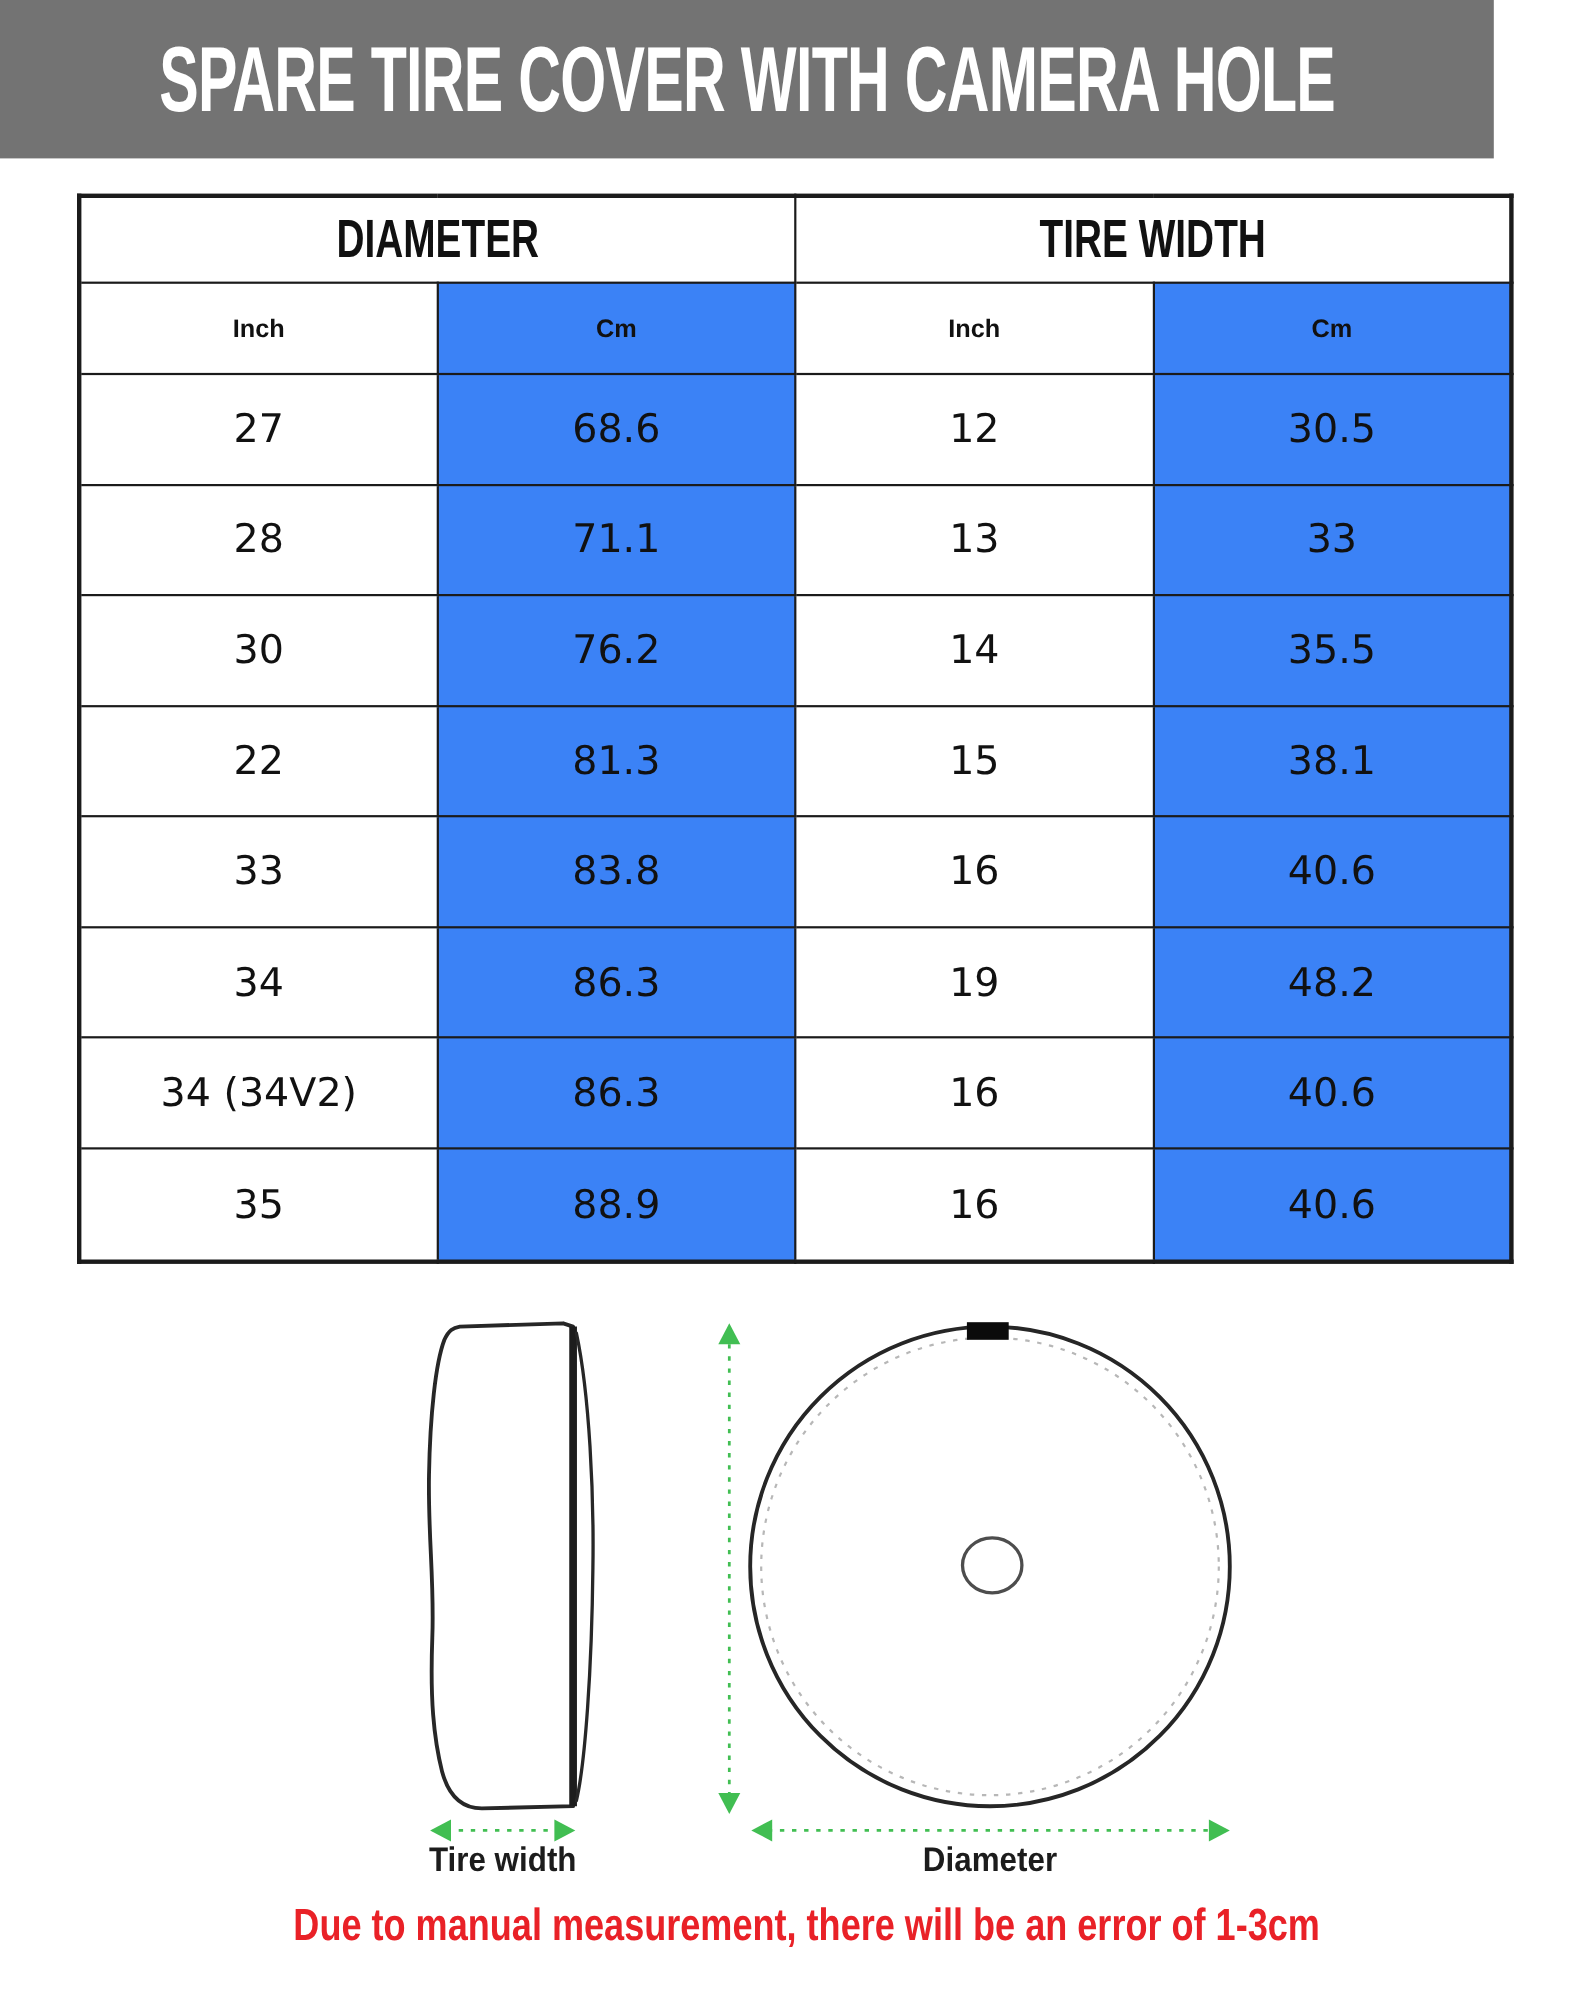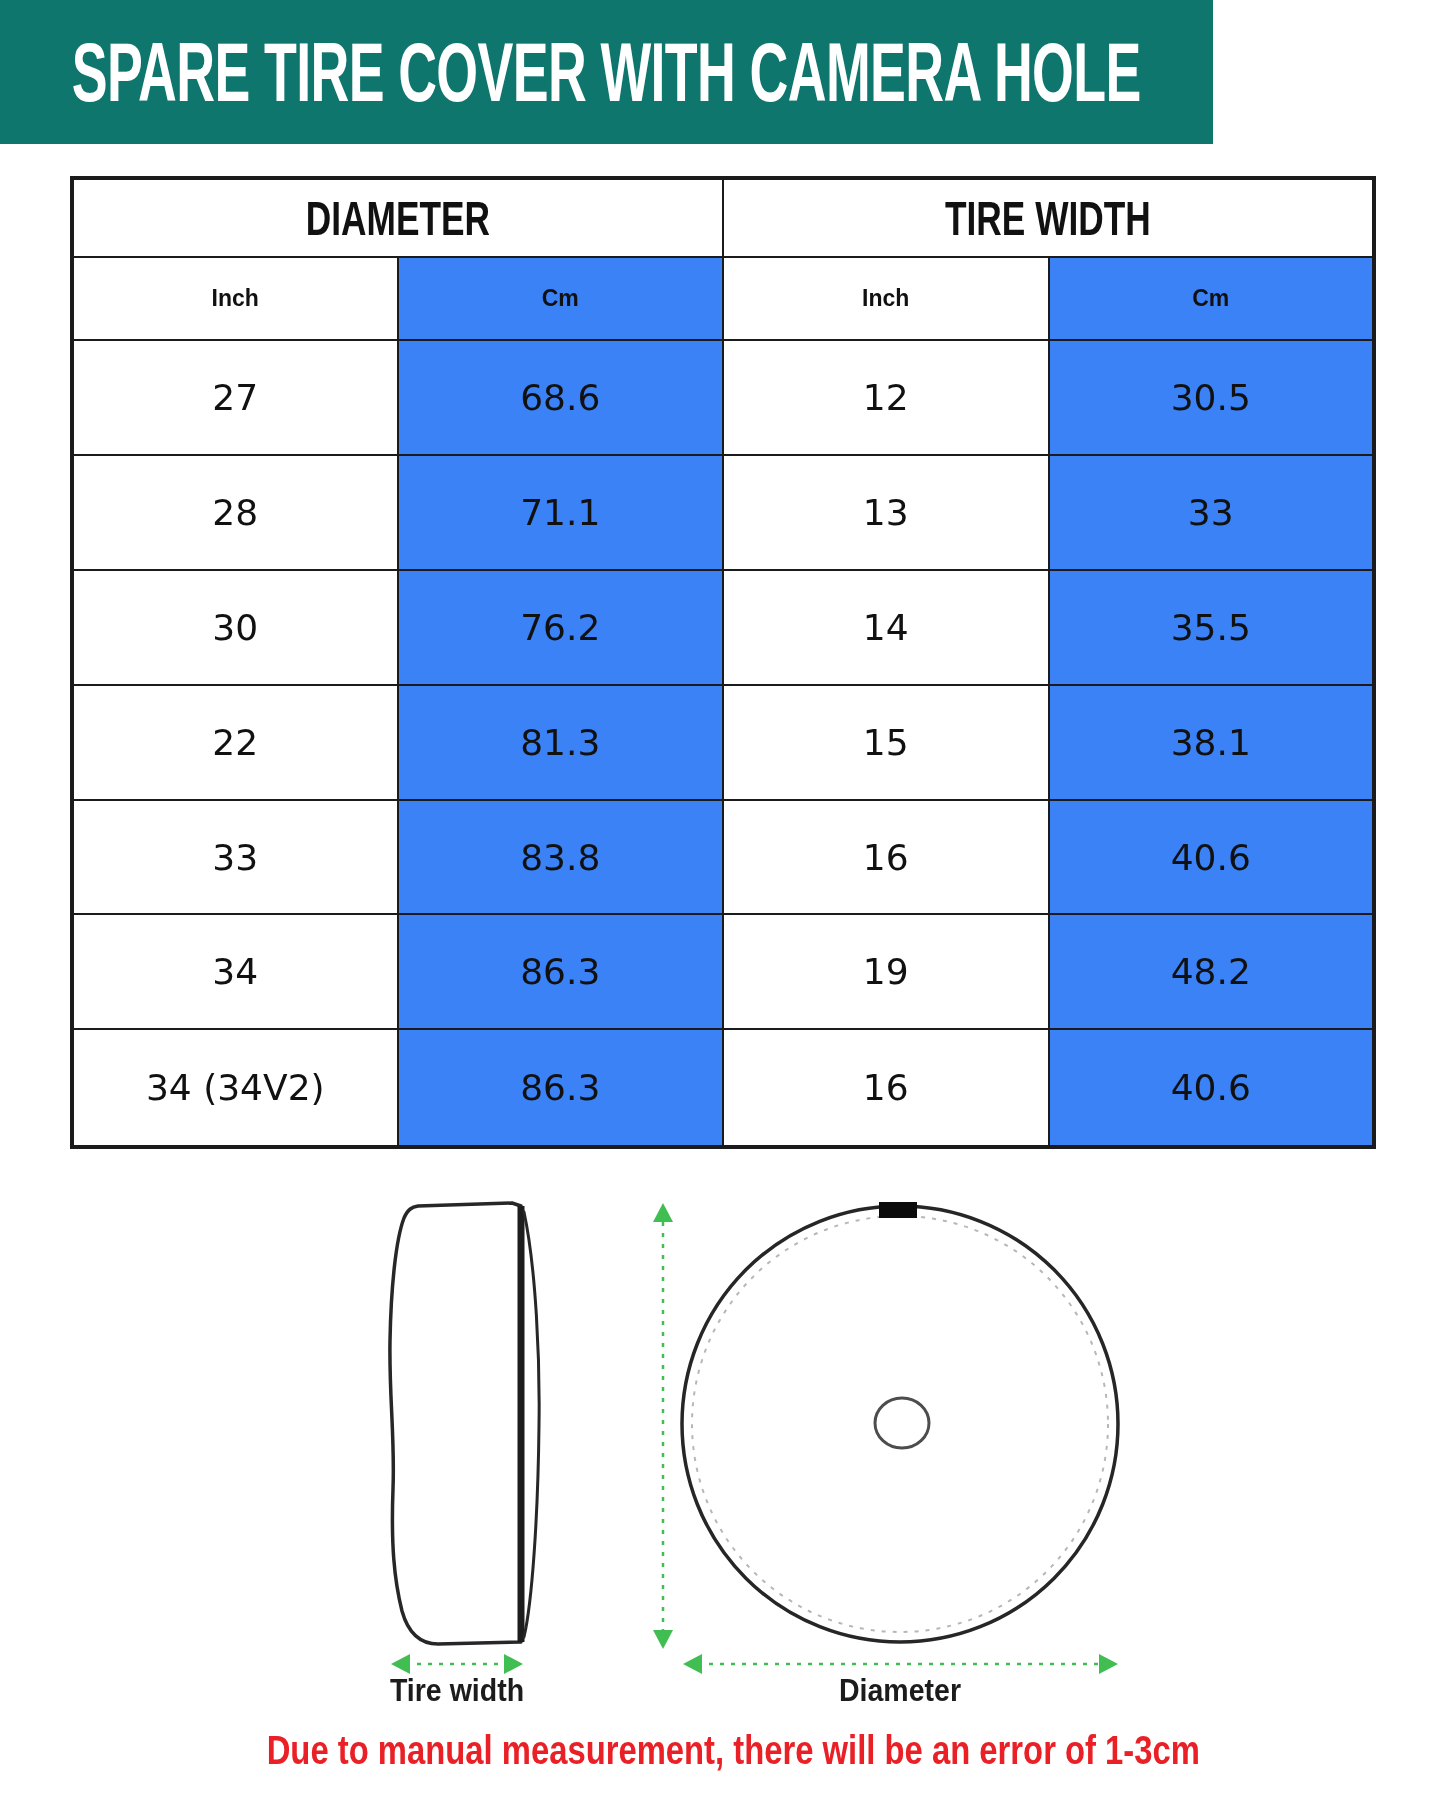--- a/index.html
+++ b/index.html
@@ -5,22 +5,22 @@
   html, body { margin:0; padding:0; }
   body {
     width:1445px; height:1809px; position:relative; overflow:hidden;
     background:#ffffff;
     font-family:"Liberation Sans", sans-serif;
     color:#111;
   }
 
   
   .banner {
-    position:absolute; left:0; top:0; width:1213px; height:144px;
-    background:#0f766e;
+    position:absolute; left:0; top:0; width:1358px; height:144px;
+    background:#737373;
     display:flex; align-items:center; justify-content:center;
   }
   .banner-title {
     color:#ffffff; font-size:84px; font-weight:bold; letter-spacing:-1px;
     white-space:nowrap; transform:scaleX(0.64); transform-origin:center;
   }
 
   
   table.size-table {
     position:absolute; left:70px; top:176px; width:1306px; height:973px;
@@ -110,20 +110,26 @@
     <td class="data-cell gray">86.3</td>
     <td class="data-cell">19</td>
     <td class="data-cell gray">48.2</td>
   </tr>
   <tr>
     <td class="data-cell">34 (34V2)</td>
     <td class="data-cell gray">86.3</td>
     <td class="data-cell">16</td>
     <td class="data-cell gray">40.6</td>
   </tr>
+  <tr>
+    <td class="data-cell">35</td>
+    <td class="data-cell gray">88.9</td>
+    <td class="data-cell">16</td>
+    <td class="data-cell gray">40.6</td>
+  </tr>
 </tbody>
   </table>
 
 <svg class="diagram-svg" width="1445" height="540" viewBox="0 1180 1445 540">
 
   <path d="M 418 1206
            L 512 1203 L 521 1206
            L 521 1642
            L 438 1644
            C 417 1644 407 1629 402 1611

